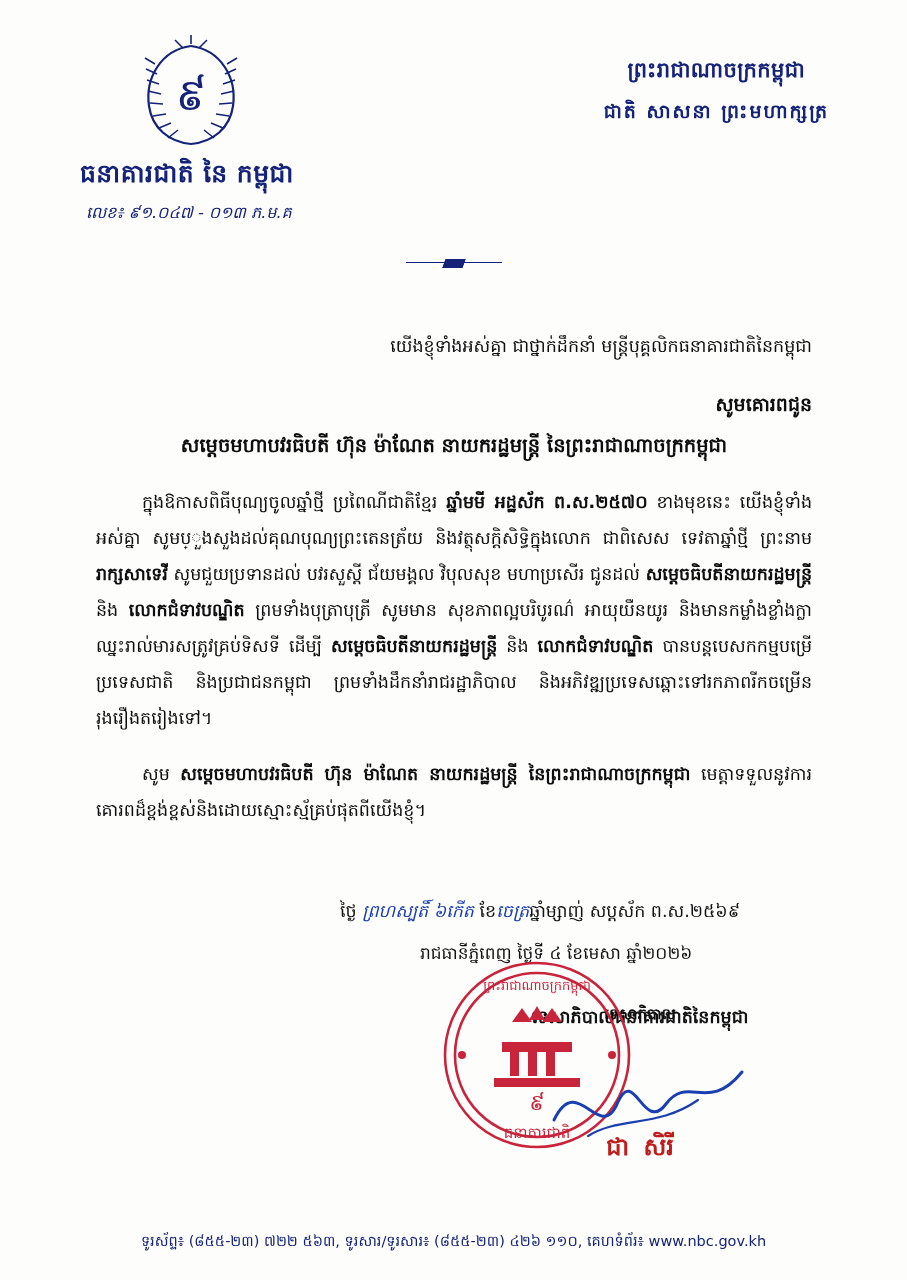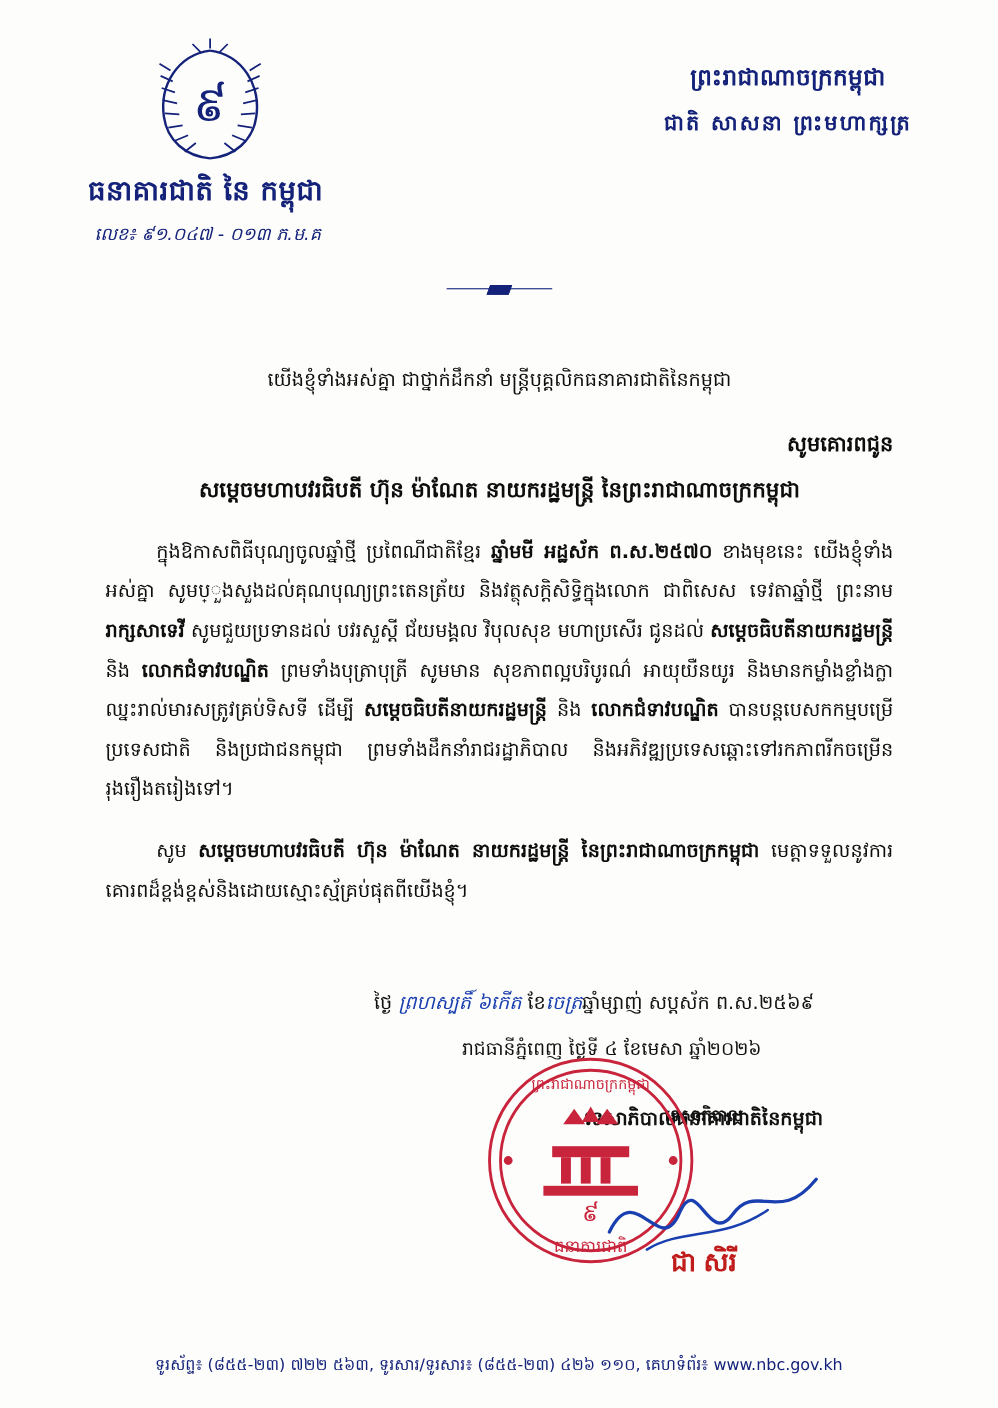--- a/index.html
+++ b/index.html
@@ -127,21 +127,21 @@
     position: absolute;
     top: 328px;
     left: 96px;
     width: 716px;
     color: #0d0d0d;
     font-size: 17.5px;
     line-height: 36px;
   }
 
   .p-center {
-    text-align: center;
+    text-align: right;
   }
   .p-justify {
     text-align: justify;
     text-justify: inter-word;
   }
   .indent {
     text-indent: 46px;
   }
   .b {
     font-weight: bold;
@@ -210,21 +210,21 @@
   }
   .signer-name {
     position: absolute;
     top: 232px;
     left: 420px;
     width: 440px;
     text-align: center;
     font-size: 24px;
     font-weight: bold;
     color: #c01c1c;
-    font-family: Liberation Sans, sans-serif;
+    font-family: Liberation Mono, monospace;
   }
 
   .stamp {
     position: absolute;
     left: 432px;
     top: 50px;
     width: 210px;
     height: 210px;
     pointer-events: none;
   }

